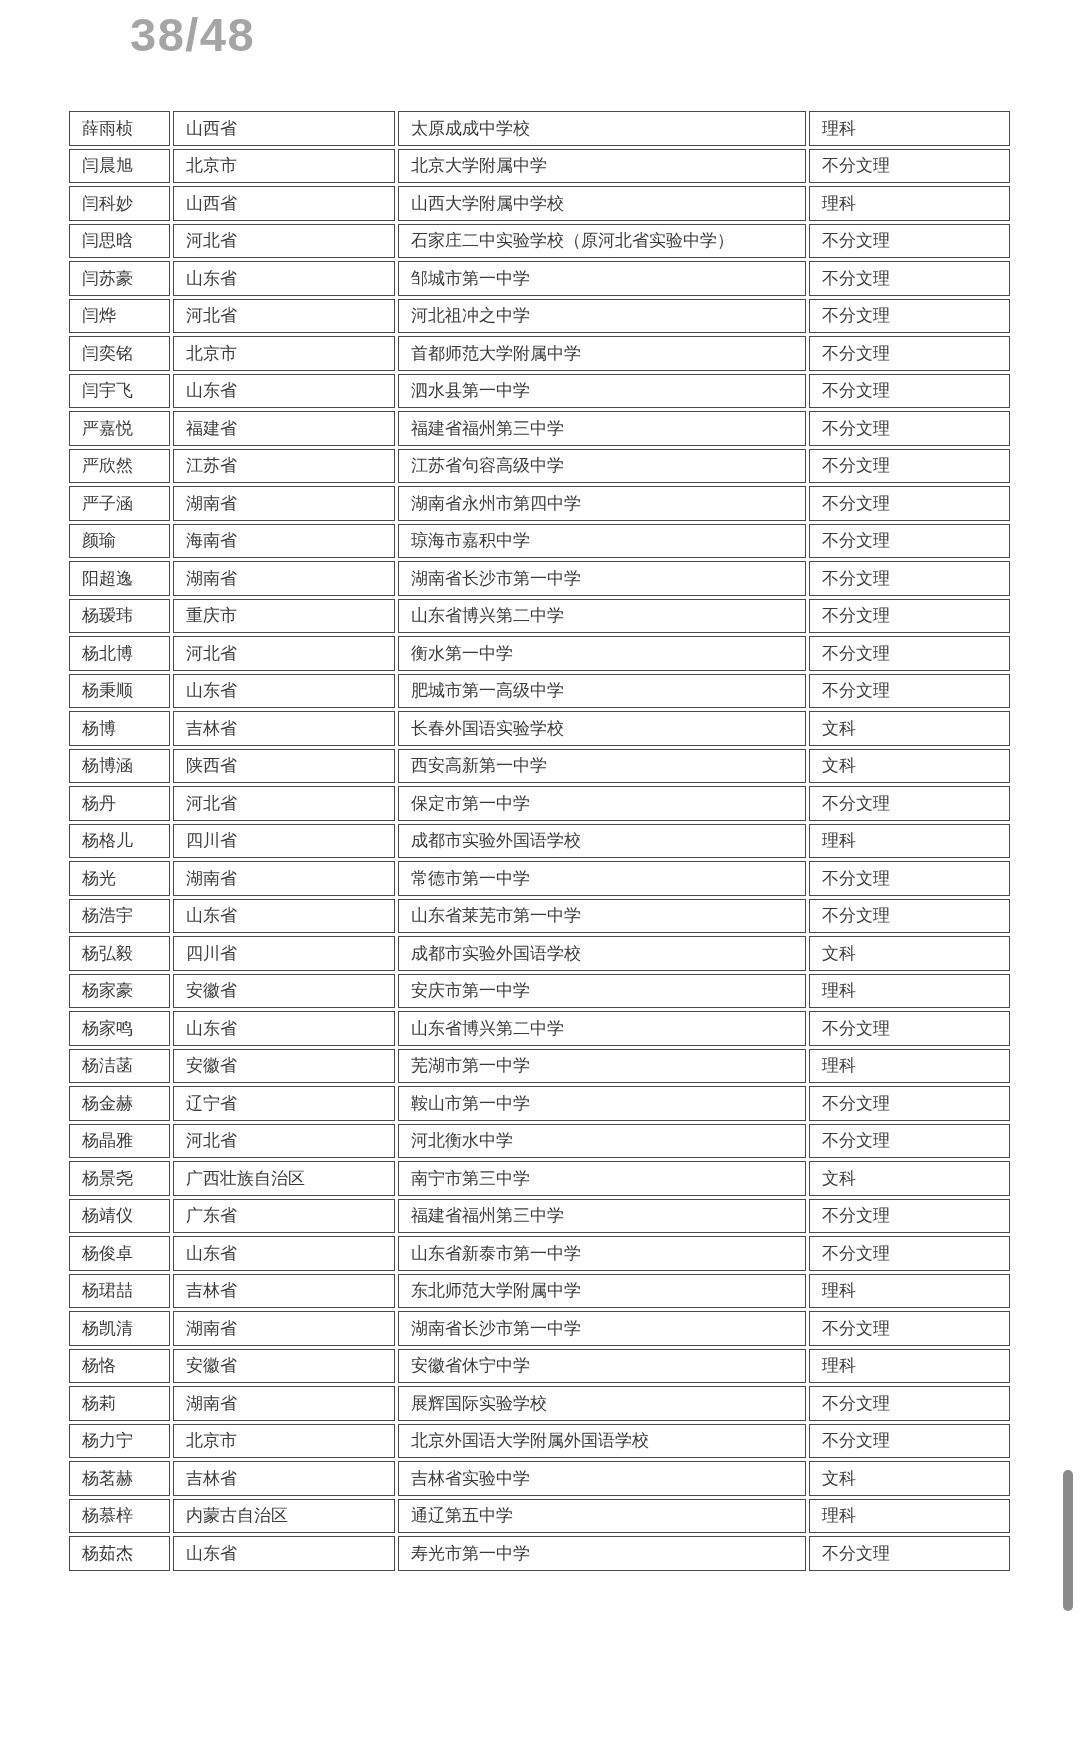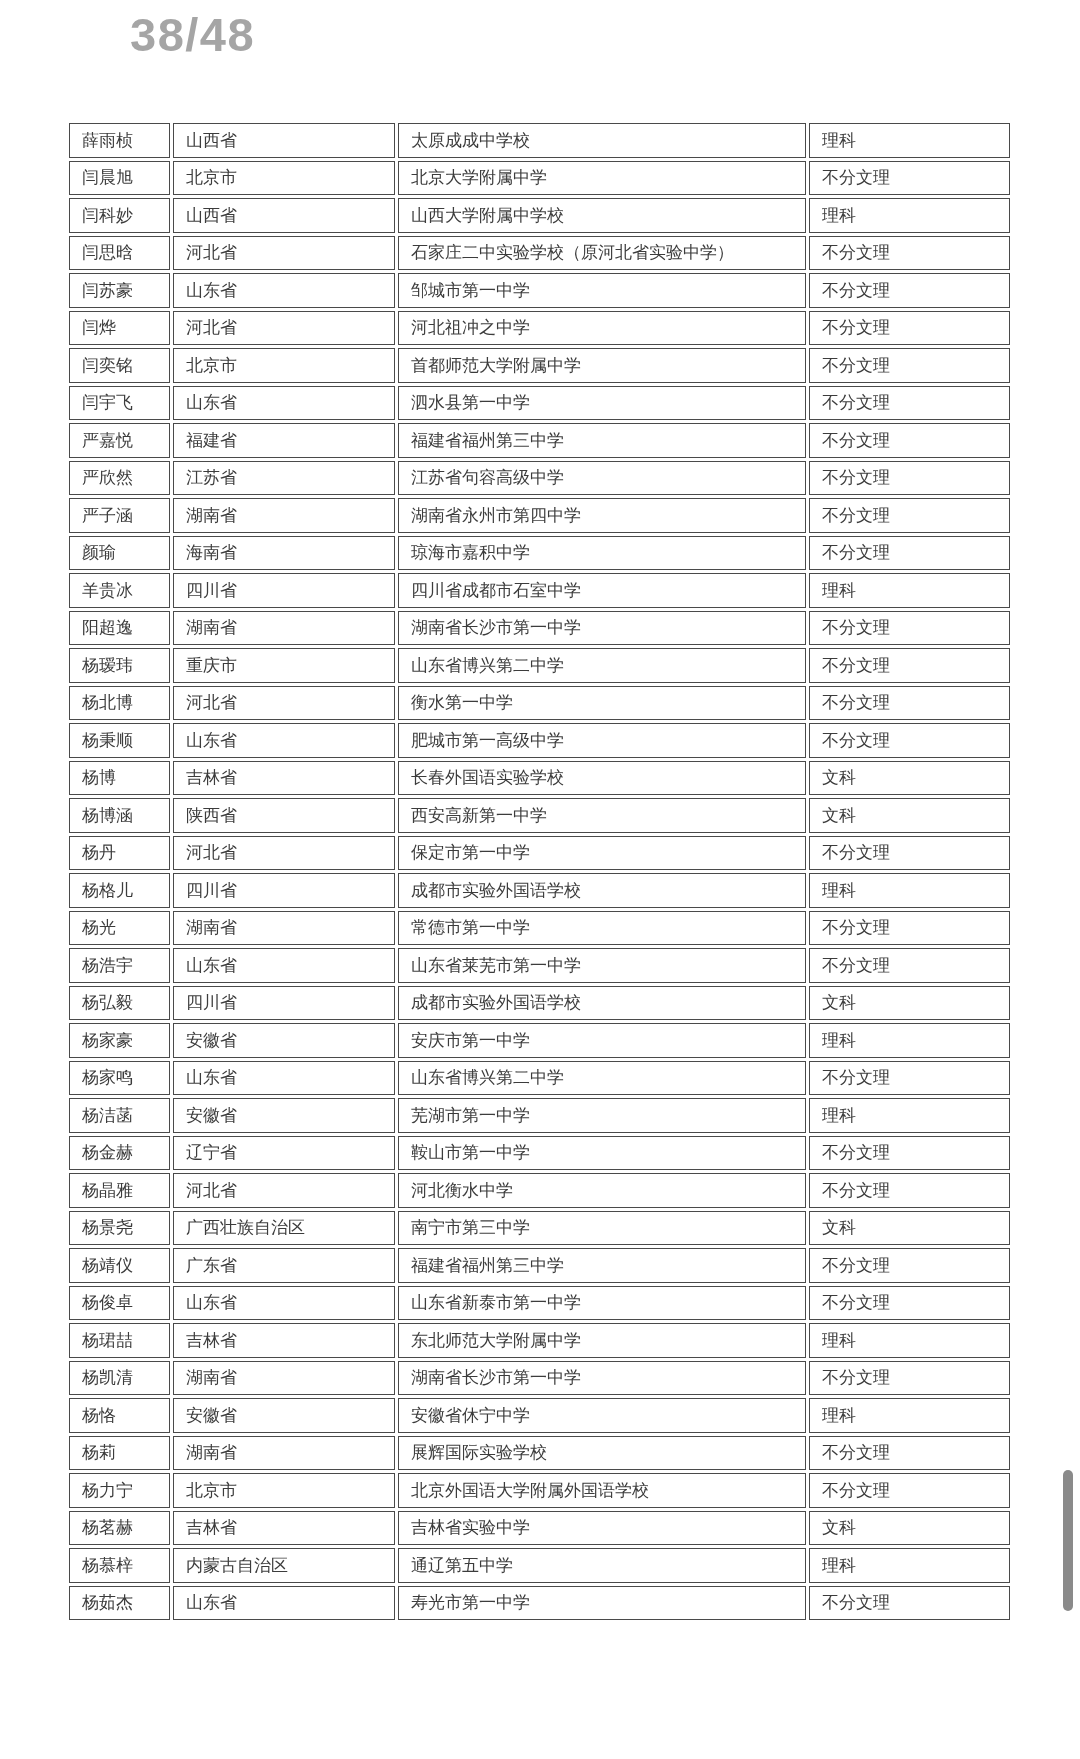--- a/index.html
+++ b/index.html
@@ -18,21 +18,21 @@
     font-size: 47px;
     line-height: 47px;
     font-weight: 600;
     letter-spacing: 1.5px;
     color: #a5a5a5;
     margin-left: 40px;
   }
   table.roster-table {
     position: absolute;
     left: 66px;
-    top: 120px;
+    top: 108px;
     width: 947px;
     table-layout: fixed;
     border-collapse: separate;
     border-spacing: 3px;
   }
   table.roster-table td {
     border: 1px solid #4a4a4a;
     height: 34.5px;
     padding: 0 6px 0 12px;
     font-size: 17px;
@@ -131,26 +131,20 @@
         <td>湖南省永州市第四中学</td>
         <td>不分文理</td>
       </tr>
       <tr>
         <td>颜瑜</td>
         <td>海南省</td>
         <td>琼海市嘉积中学</td>
         <td>不分文理</td>
       </tr>
       <tr>
-        <td>羊贵冰</td>
-        <td>四川省</td>
-        <td>四川省成都市石室中学</td>
-        <td>理科</td>
-      </tr>
-      <tr>
         <td>阳超逸</td>
         <td>湖南省</td>
         <td>湖南省长沙市第一中学</td>
         <td>不分文理</td>
       </tr>
       <tr>
         <td>杨瑷玮</td>
         <td>重庆市</td>
         <td>山东省博兴第二中学</td>
         <td>不分文理</td>

